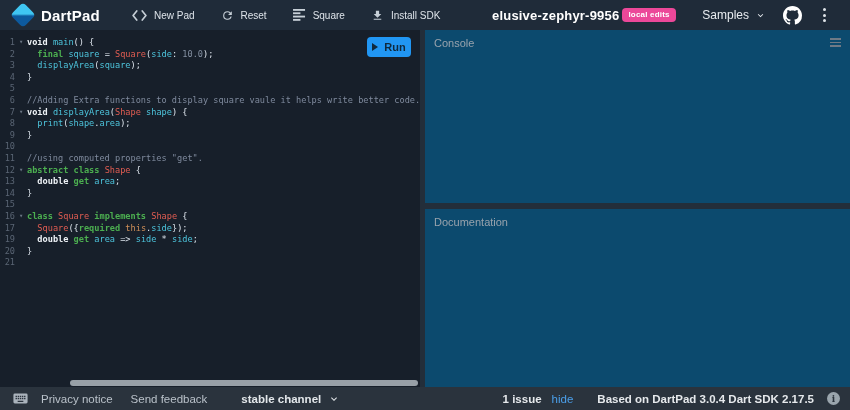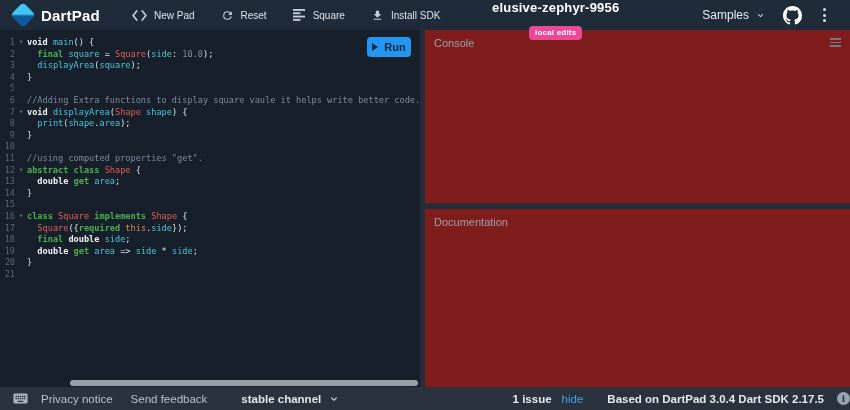--- a/index.html
+++ b/index.html
@@ -10,34 +10,34 @@
   .header { position:relative; height:30px; background:#1f2b39; display:flex;
             align-items:center; padding:0 20px 0 14px; color:#e8ecf0; }
   .logo-mark { width:18px; height:18px; border-radius:4px; transform:rotate(45deg);
                background:linear-gradient(135deg,#3fc6f2 46%,#0d5a9e 54%); flex:0 0 auto; }
   .logo-text { font-size:15px; font-weight:700; letter-spacing:.2px; margin-left:9px; color:#fff; }
   .nav { display:flex; align-items:center; margin-left:32px; gap:26px; }
   .nav-btn { display:flex; align-items:center; gap:7px; font-size:10px; color:#dde3e9;
              cursor:pointer; white-space:nowrap; }
   .nav-btn svg { display:block; }
   .title-block { position:absolute; left:492px; top:0; height:30px; display:flex;
-                 align-items:center; gap:11px;flex-direction:column; }
+                 align-items:center; gap:3px; }
   .pad-title { font-size:13px; font-weight:700; color:#fff; letter-spacing:.2px; }
   .badge { background:#ec4899; color:#fff; font-size:8px; font-weight:700;
            padding:2px 6px 3px; border-radius:4px; letter-spacing:.2px; }
   .header-right { margin-left:auto; display:flex; align-items:center; gap:17px; }
   .samples { display:flex; align-items:center; gap:6px; font-size:12px; color:#e8ecf0; cursor:pointer; }
   .kebab { display:flex; flex-direction:column; gap:2.5px; padding:2px 4px; cursor:pointer; }
   .kebab i { width:3px; height:3px; border-radius:50%; background:#dfe4e9; display:block; }
 
   
   .main { display:flex; height:357px; }
   .editor-panel { position:relative; width:420px; background:#171f2a; overflow:hidden; }
   .vsplit { width:5px; background:#232e3a; cursor:col-resize; }
-  .right-col { flex:1; display:flex; flex-direction:column; background:#7f1d1d; }
+  .right-col { flex:1; display:flex; flex-direction:column; background:#0c4a6e; }
 
   
   .code-area { padding-top:7px; font-family:"DejaVu Sans Mono", monospace;
                font-size:8.6px; line-height:11.6px; }
   .line { display:flex; height:11.6px; white-space:pre; }
   .gut { width:15px; text-align:right; color:#5a6574; flex:0 0 auto; }
   .fold { width:12px; text-align:center; color:#6b7685; font-size:7px; flex:0 0 auto; }
   .code { flex:1; }
   .tk-kw { color:#4caf50; font-weight:700; }
   .tk-bd { color:#eef2f6; font-weight:700; }
@@ -64,21 +64,21 @@
   .console-out { font-family:"DejaVu Sans Mono", monospace; font-size:9.5px;
                  font-weight:700; color:#fff; padding:13px 0 0 20px; }
   .clear-icon { position:absolute; top:8px; right:9px; cursor:pointer; display:flex;
                 flex-direction:column; gap:2px; }
   .clear-icon i { display:block; width:11px; height:1.5px; background:#6f7a86; }
   .hsplit { height:6px; background:#232e3a; cursor:row-resize; }
   .docs-panel { flex:1; }
 
   
   .footer { height:23px; background:#2a333d; display:flex; align-items:center;
-            padding:0 0 0 12px; color:#b9c1c9; font-size:11.5px; }
+            padding:0 10px 0 12px; color:#b9c1c9; font-size:11.5px; }
   .foot-link { cursor:pointer; white-space:nowrap; }
   .kbd-wrap { display:flex; align-items:center; margin-right:12px; cursor:pointer; }
   .channel { display:flex; align-items:center; gap:7px; margin-left:34px;
              color:#e3e7ea; font-weight:700; cursor:pointer; }
   .foot-right { margin-left:auto; display:flex; align-items:center; gap:10px; color:#e6e9ec; }
   .issues { font-weight:700; }
   .hide-link { color:#4b9fea; cursor:pointer; margin-right:14px; }
   .based { font-weight:700; white-space:nowrap; }
   .info-dot { width:13px; height:13px; border-radius:50%; background:#9aa5ad; color:#2a333d;
               font-size:9px; font-weight:700; display:flex; align-items:center;
@@ -159,21 +159,20 @@
         <div class="line"><span class="gut">8</span><span class="fold"></span><span class="code"><span class="tk-pl">  </span><span class="tk-id">print</span><span class="tk-pl">(</span><span class="tk-id">shape</span><span class="tk-pl">.</span><span class="tk-id">area</span><span class="tk-pl">);</span></span></div>
         <div class="line"><span class="gut">9</span><span class="fold"></span><span class="code"><span class="tk-pl">}</span></span></div>
         <div class="line"><span class="gut">10</span><span class="fold"></span><span class="code"></span></div>
         <div class="line"><span class="gut">11</span><span class="fold"></span><span class="code"><span class="tk-cm">//using computed properties "get".</span></span></div>
         <div class="line"><span class="gut">12</span><span class="fold">▾</span><span class="code"><span class="tk-kw">abstract</span><span class="tk-pl"> </span><span class="tk-kw">class</span><span class="tk-pl"> </span><span class="tk-ty">Shape</span><span class="tk-pl"> {</span></span></div>
         <div class="line"><span class="gut">13</span><span class="fold"></span><span class="code"><span class="tk-pl">  </span><span class="tk-bd">double</span><span class="tk-pl"> </span><span class="tk-kw">get</span><span class="tk-pl"> </span><span class="tk-id">area</span><span class="tk-pl">;</span></span></div>
         <div class="line"><span class="gut">14</span><span class="fold"></span><span class="code"><span class="tk-pl">}</span></span></div>
         <div class="line"><span class="gut">15</span><span class="fold"></span><span class="code"></span></div>
         <div class="line"><span class="gut">16</span><span class="fold">▾</span><span class="code"><span class="tk-kw">class</span><span class="tk-pl"> </span><span class="tk-ty">Square</span><span class="tk-pl"> </span><span class="tk-kw">implements</span><span class="tk-pl"> </span><span class="tk-ty">Shape</span><span class="tk-pl"> {</span></span></div>
         <div class="line"><span class="gut">17</span><span class="fold"></span><span class="code"><span class="tk-pl">  </span><span class="tk-ty">Square</span><span class="tk-pl">({</span><span class="tk-kw">required</span><span class="tk-pl"> </span><span class="tk-th">this</span><span class="tk-pl">.</span><span class="tk-id">side</span><span class="tk-pl">});</span></span></div>
-        <div class="line"><span class="gut">18</span><span class="fold"></span><span class="code"><span class="tk-pl">  </span><span class="tk-kw">final</span><span class="tk-pl"> </span><span class="tk-bd">double</span><span class="tk-pl"> </span><span class="tk-id">side</span><span class="tk-pl">;</span></span></div>
         <div class="line"><span class="gut">19</span><span class="fold"></span><span class="code"><span class="tk-pl">  </span><span class="tk-bd">double</span><span class="tk-pl"> </span><span class="tk-kw">get</span><span class="tk-pl"> </span><span class="tk-id">area</span><span class="tk-pl"> =&gt; </span><span class="tk-id">side</span><span class="tk-pl"> * </span><span class="tk-id">side</span><span class="tk-pl">;</span></span></div>
         <div class="line"><span class="gut">20</span><span class="fold"></span><span class="code"><span class="tk-pl">}</span></span></div>
         <div class="line"><span class="gut">21</span><span class="fold"></span><span class="code"></span></div>
       </div>
     <button class="run-btn">
       <span class="play"></span>
       <span>Run</span>
     </button>
     <div class="hscrollbar"></div>
   </div>

